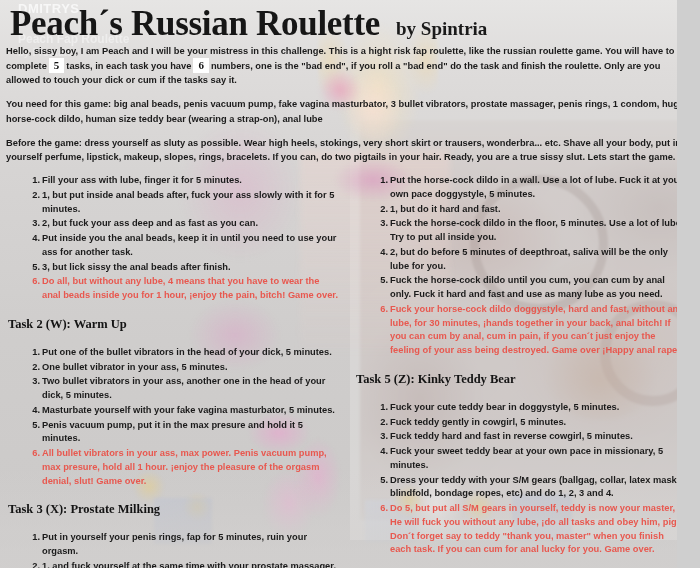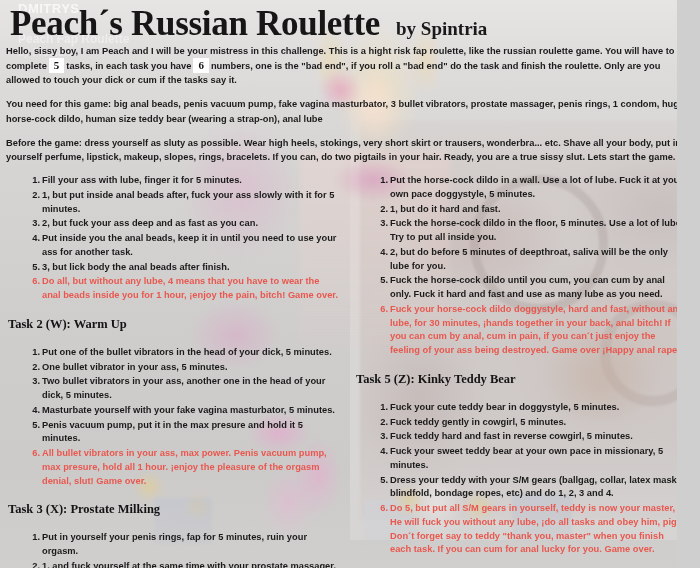--- a/index.html
+++ b/index.html
@@ -391,21 +391,21 @@
     <div class="cols">
 
       <div class="col col-left">
 
         <div class="task-block">
           <ol class="task-list">
             <li>Fill your ass with lube, finger it for 5 minutes.</li>
             <li>1, but put inside anal beads after, fuck your ass slowly with it for 5 minutes.</li>
             <li>2, but fuck your ass deep and as fast as you can.</li>
             <li>Put inside you the anal beads, keep it in until you need to use your ass for another task.</li>
-            <li>3, but lick body the anal beads after finish.</li>
+            <li>3, but lick sissy the anal beads after finish.</li>
             <li class="bad-end">Do all, but without any lube, 4 means that you have to wear the anal beads inside you for 1 hour, ¡enjoy the pain, bitch! Game over.</li>
           </ol>
         </div>
 
         <div class="task-block">
           <div class="task-title">Task 2 (W): Warm Up</div>
           <ol class="task-list">
             <li>Put one of the bullet vibrators in the head of your dick, 5 minutes.</li>
             <li>One bullet vibrator in your ass, 5 minutes.</li>
             <li>Two bullet vibrators in your ass, another one in the head of your dick, 5 minutes.</li>

